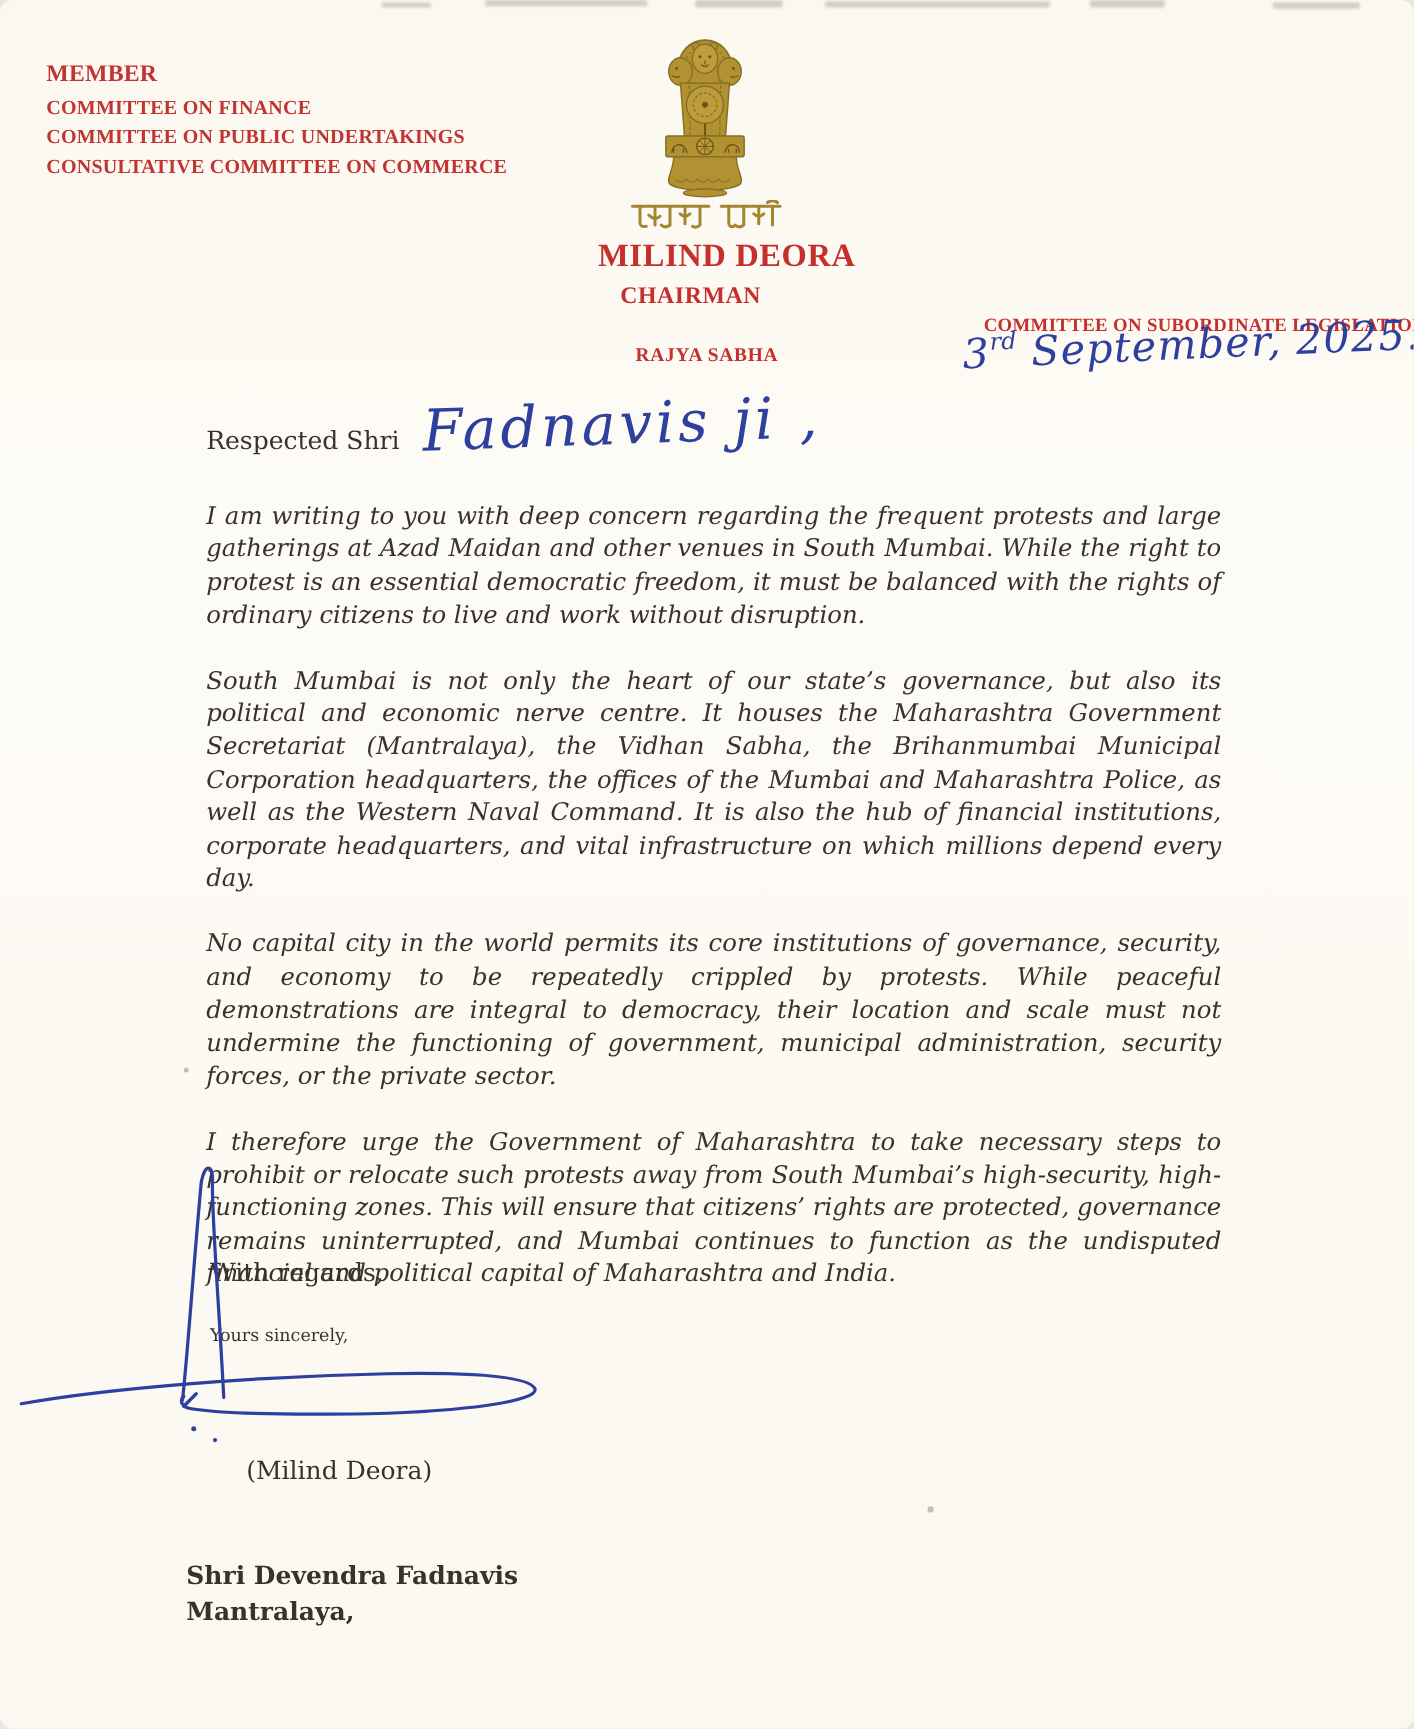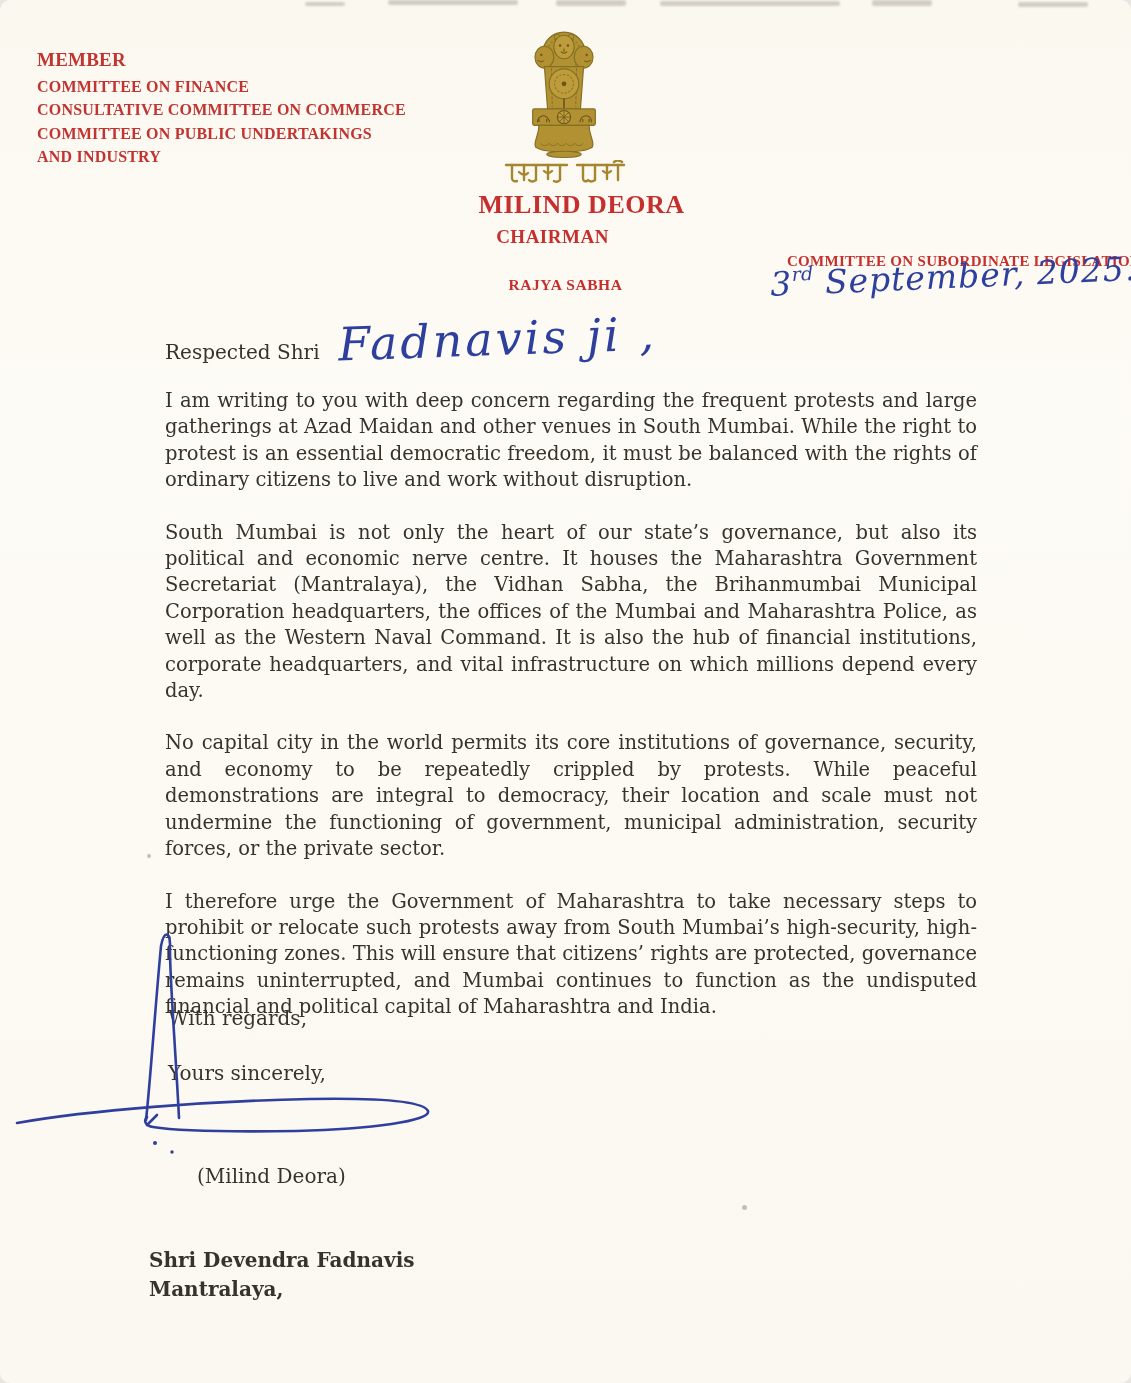--- a/index.html
+++ b/index.html
@@ -64,23 +64,23 @@
   }
 
   
   .salutation{
     position:absolute;left:165px;top:340px;font-size:20px;
   }
   .body-text{
     position:absolute;left:165px;top:388px;width:812px;
     font-size:19.5px;line-height:26.4px;text-align:justify;
   }
-  .body-text p{margin:0 0 26px 0;}
+  .body-text p{margin:12px 0 26px 0;font-style:italic;}
   .regards{position:absolute;left:168px;top:1006px;font-size:20px;}
-  .sincerely{position:absolute;left:168px;top:1061px;font-size:20px;text-align:center;}
+  .sincerely{position:absolute;left:168px;top:1061px;font-size:14px;text-align:center;}
   .signed-name{position:absolute;left:165px;top:1164px;font-size:20px;margin-left:32px;}
 
   .signature-svg{position:absolute;left:0;top:905px;width:470px;height:270px;z-index:2;}
 
   .recipient{
     position:absolute;left:149px;top:1246px;
     font-size:20px;font-weight:bold;line-height:28.5px;
   }
 </style>
 </head>
@@ -93,23 +93,22 @@
   <div class="art" style="left:556px;top:0;width:70px;height:6px;"></div>
   <div class="art" style="left:660px;top:1px;width:180px;height:5px;"></div>
   <div class="art" style="left:872px;top:0;width:60px;height:6px;"></div>
   <div class="art" style="left:1018px;top:2px;width:70px;height:5px;"></div>
   <div class="speck" style="left:147px;top:854px;width:4px;height:4px;"></div>
   <div class="speck" style="left:742px;top:1205px;width:5px;height:5px;"></div>
 
   <header class="left-head">
     <div class="member">MEMBER</div>
     <div>COMMITTEE ON FINANCE</div>
+    <div>COMMITTEE ON PUBLIC UNDERTAKINGS</div>
     <div>CONSULTATIVE COMMITTEE ON COMMERCE</div>
-    <div>COMMITTEE ON PUBLIC UNDERTAKINGS</div>
-    <div>AND INDUSTRY</div>
   </header>
 
   <svg class="emblem" viewBox="0 0 120 170" aria-hidden="true">
 
     <circle cx="60" cy="33" r="27" fill="#b29133" stroke="#857024" stroke-width="1.6"></circle>
     <circle cx="60" cy="33" r="21" fill="none" stroke="#8a7124" stroke-width="1.4" stroke-dasharray="2 3"></circle>
 
     <ellipse cx="35" cy="38" rx="12" ry="14" fill="#b29133" stroke="#857024" stroke-width="1.5"></ellipse>
     <ellipse cx="85" cy="38" rx="12" ry="14" fill="#b29133" stroke="#857024" stroke-width="1.5"></ellipse>
     <circle cx="31" cy="35" r="1.5" fill="#6b5418"></circle>

